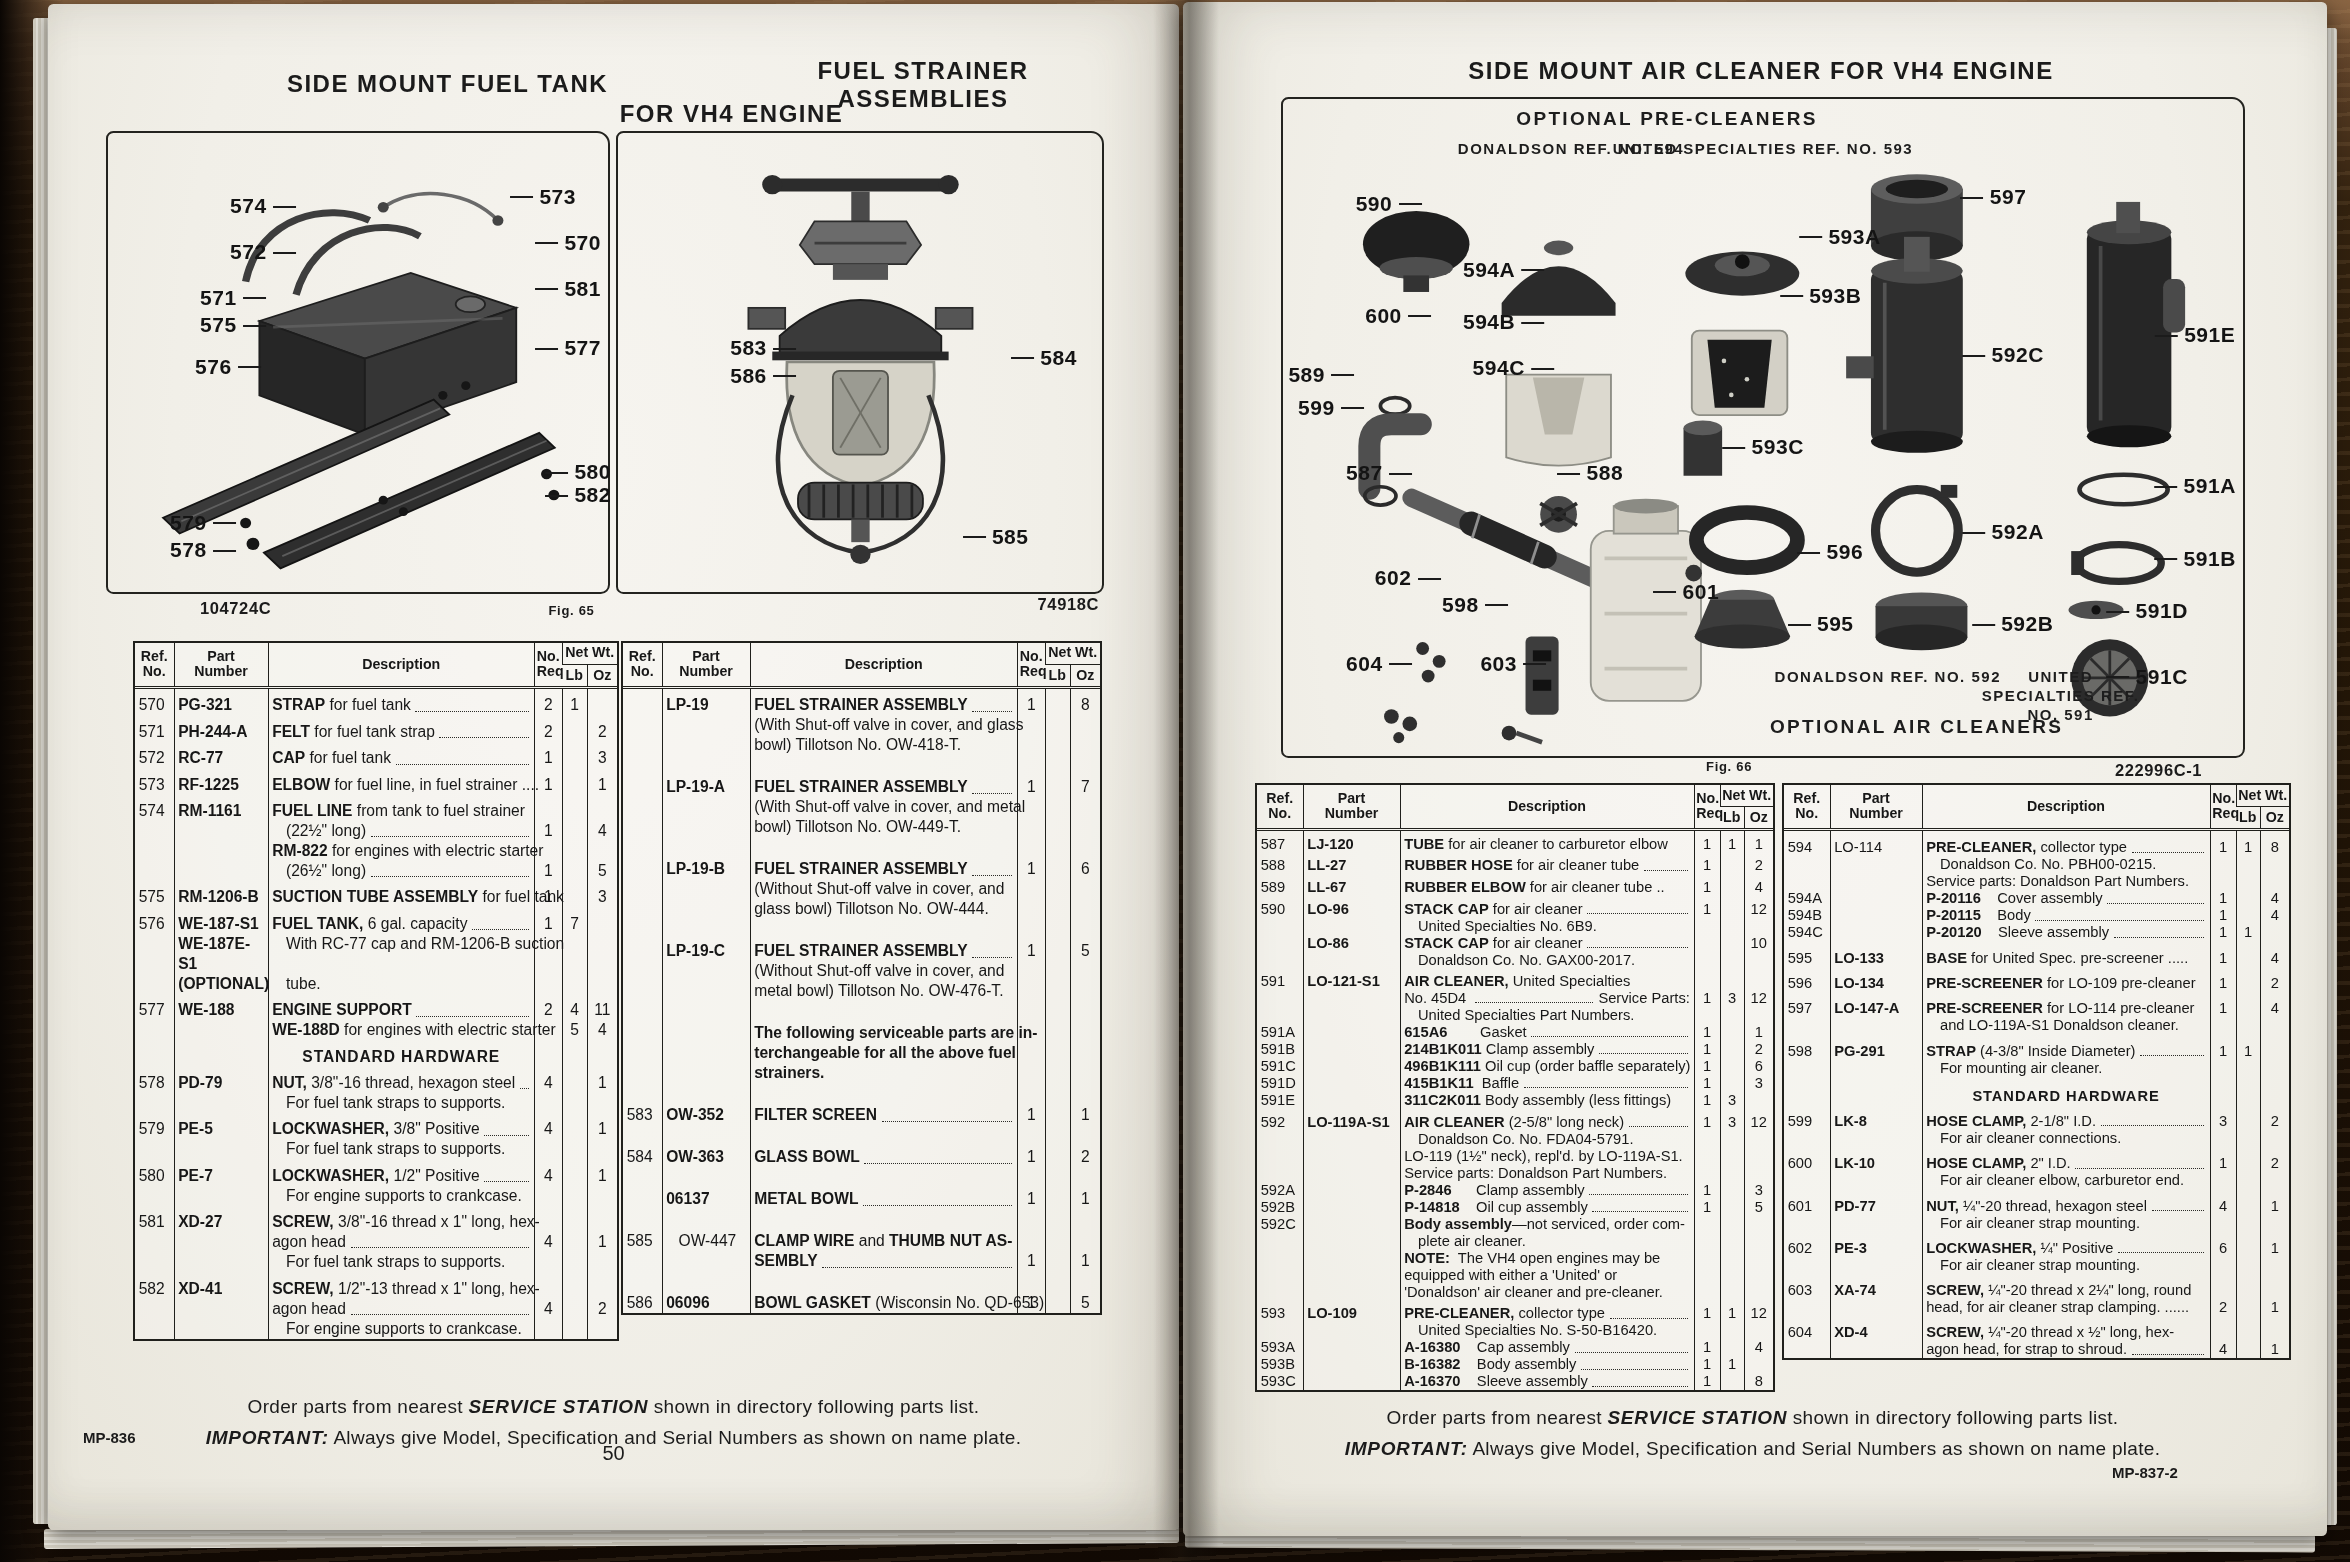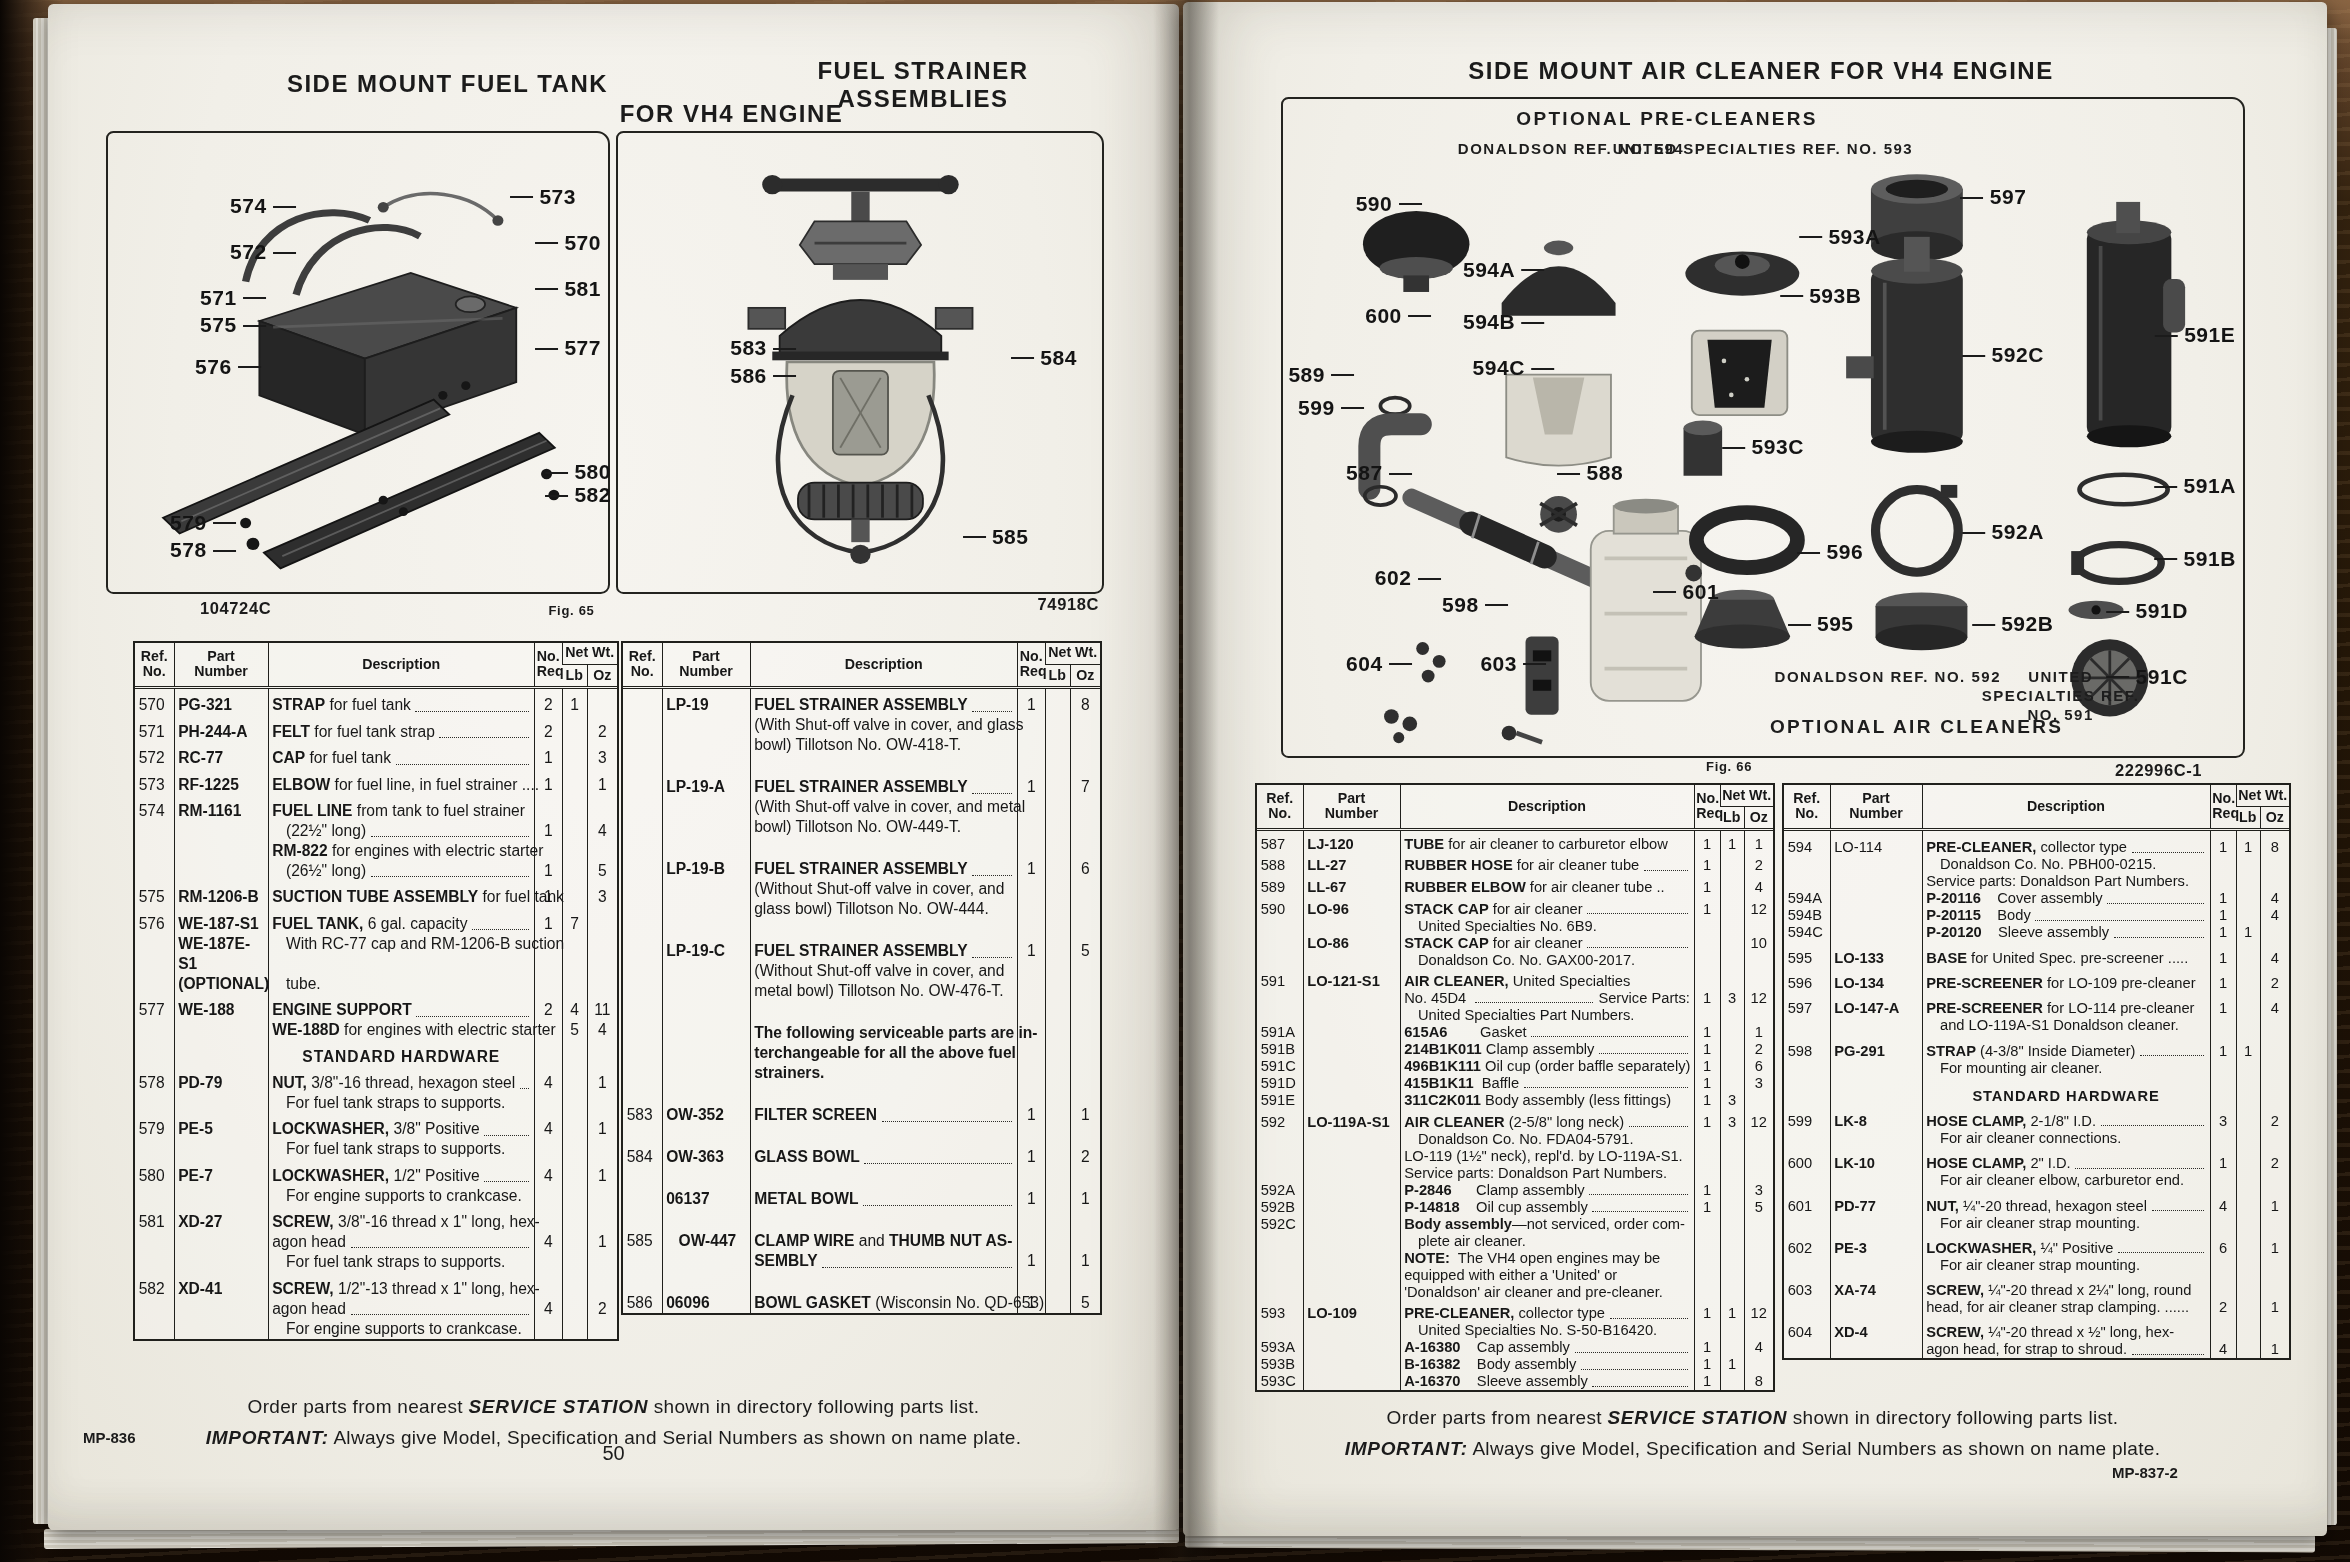--- a/index.html
+++ b/index.html
@@ -788,21 +788,21 @@
                   <span class="b">METAL BOWL</span>
                   <span class="leader"></span>
                 </div>
               </td>
               <td class="num">1</td>
               <td class="num"></td>
               <td class="num">1</td>
             </tr>
             <tr class="g2">
               <td class="refcell">585</td>
-              <td class="partcell" style="font-weight: 700; padding-left: 16px;">OW-447</td>
+              <td class="partcell" style="font-weight: 400; padding-left: 16px;">OW-447</td>
               <td class="desccell">
                 <div class="dl">
                   <span class="b">CLAMP WIRE</span>
                   <span class="r"> and </span>
                   <span class="b">THUMB NUT AS-</span>
                 </div>
               </td>
               <td class="num"></td>
               <td class="num"></td>
               <td class="num"></td>

